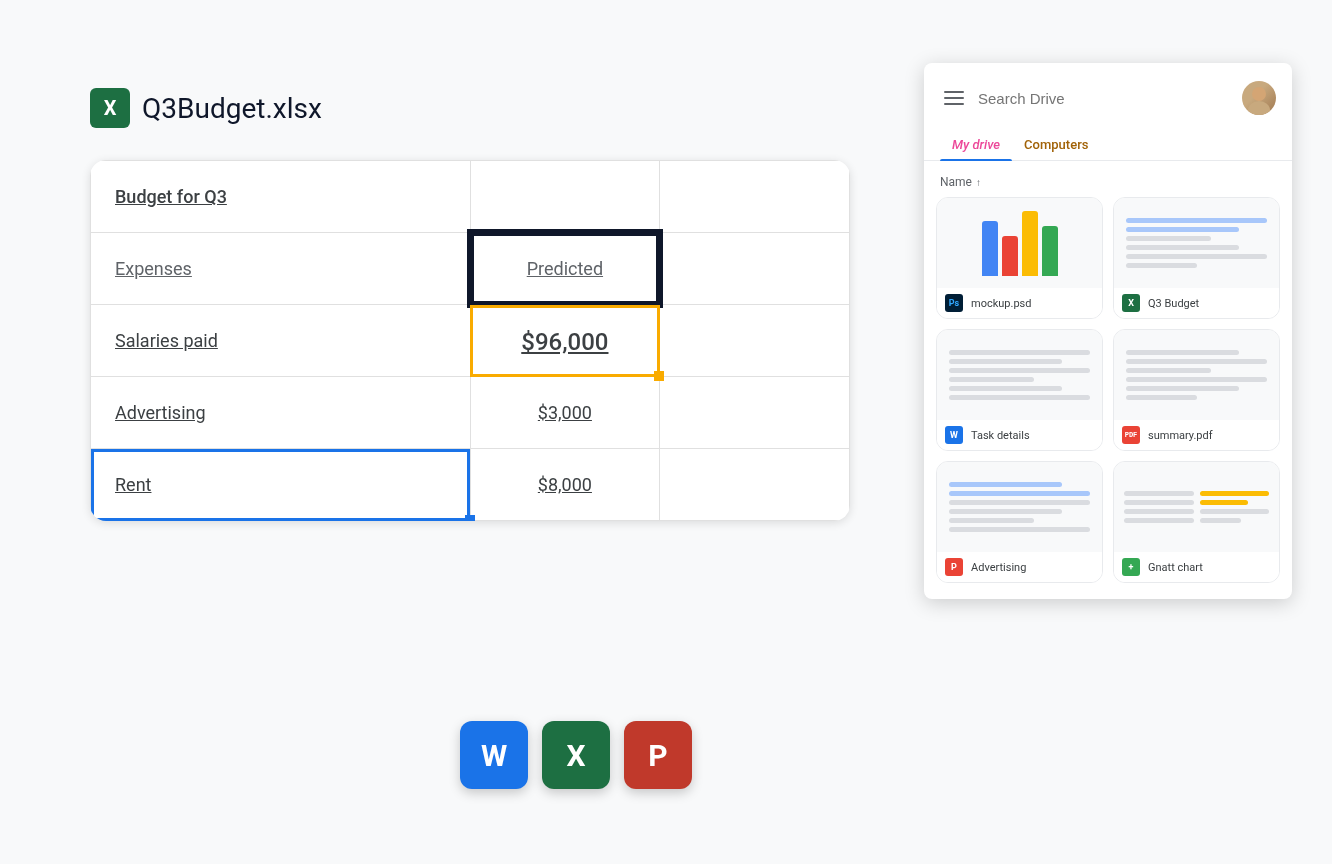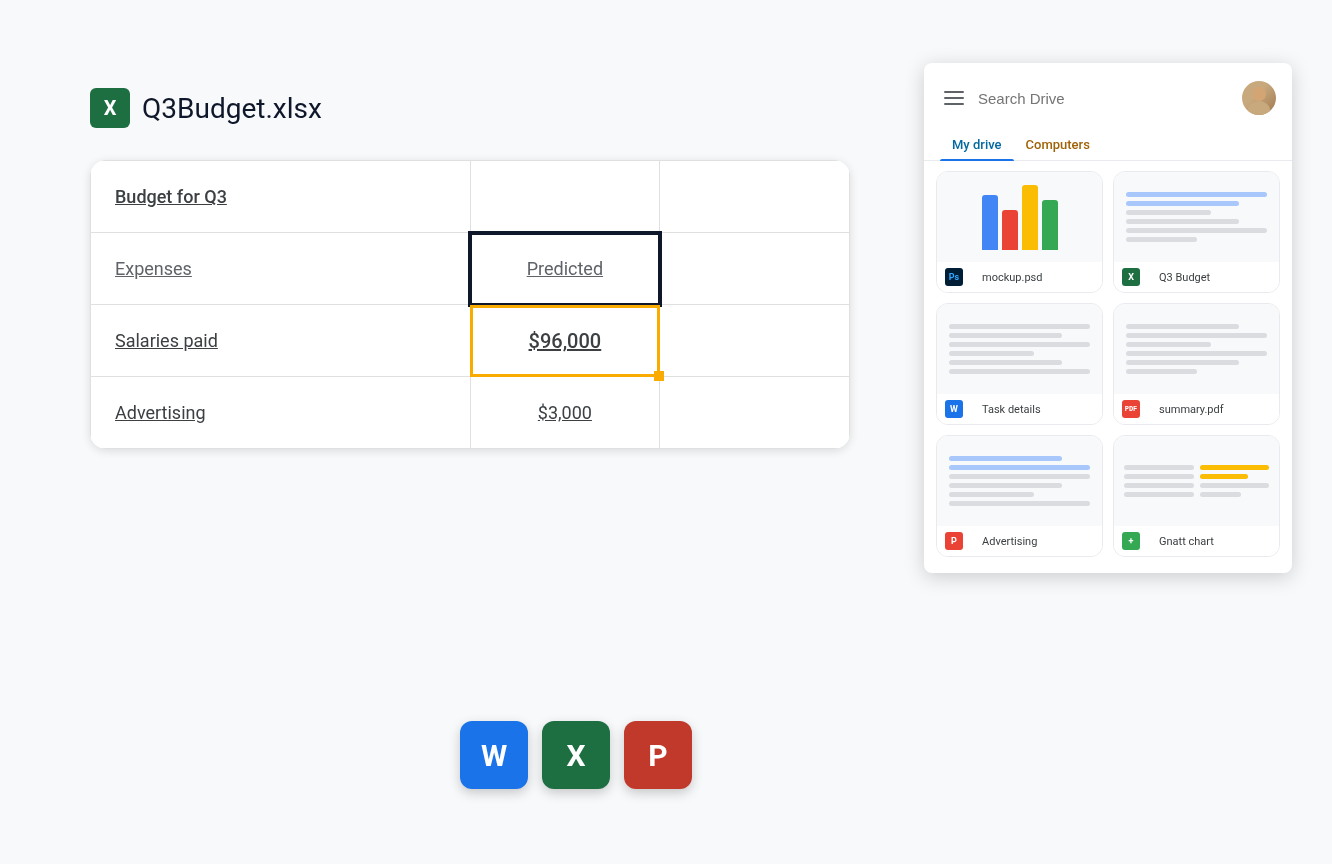--- a/index.html
+++ b/index.html
@@ -198,21 +198,22 @@
     .drive-tab {
       padding: 8px 12px;
       font-size: 13px;
       font-weight: 500;
       cursor: pointer;
       position: relative;
       color: #a16207;
     }
 
     .drive-tab.active {
-      color: #0369a1;
+      color: #ec4899;
+      font-style: italic;
     }
 
     .drive-tab.active::after {
       content: '';
       position: absolute;
       bottom: -1px;
       left: 0;
       right: 0;
       height: 2px;
       background: #1a73e8;
@@ -299,21 +300,21 @@
       display: flex;
       gap: 6px;
       padding: 10px;
       width: 100%;
     }
     .doc-col { flex: 1; display: flex; flex-direction: column; gap: 4px; }
 
     .file-label {
       display: flex;
       align-items: center;
-      gap: 19px;
+      gap: 8px;
       padding: 6px 8px;
       background: white;
     }
 
     .file-type-badge {
       width: 18px;
       height: 18px;
       border-radius: 3px;
       display: flex;
       align-items: center;
@@ -361,47 +362,57 @@
         <div class="cell header-cell-main">Budget for Q3</div>
       </td>
       <td style="border:1px solid #e0e0e0;height:72px;width:25%;"></td>
       <td style="border:1px solid #e0e0e0;height:72px;width:25%;"></td>
     </tr>
 
     <tr>
       <td style="border:1px solid #e0e0e0;height:72px;">
         <div class="cell col-label">Expenses</div>
       </td>
-      <td style="border:4px solid #0f172a;height:72px;">
+      <td style="border:7px solid #0f172a;height:72px;">
         <div class="cell col-label predicted-col">Predicted</div>
       </td>
       <td style="border:1px solid #e0e0e0;height:72px;"></td>
     </tr>
 
     <tr>
       <td style="border:1px solid #e0e0e0;height:72px;">
         <div class="cell">Salaries paid</div>
       </td>
       <td style="border:1px solid #e0e0e0;height:72px;position:relative;outline:3px solid #f9ab00;outline-offset:-3px;">
-        <div class="cell predicted-col" style="font-size:20px;font-weight:500;">$96,000</div>
+        <div class="cell predicted-col" style="font-size:24px;font-weight:500;">$96,000</div>
         <div style="position:absolute;bottom:-5px;right:-5px;width:10px;height:10px;background:#f9ab00;z-index:10;"></div>
       </td>
       <td style="border:1px solid #e0e0e0;height:72px;"></td>
     </tr>
 
     <tr>
       <td style="border:1px solid #e0e0e0;height:72px;">
         <div class="cell">Advertising</div>
       </td>
       <td style="border:1px solid #e0e0e0;height:72px;">
         <div class="cell predicted-col">$3,000</div>
       </td>
       <td style="border:1px solid #e0e0e0;height:72px;"></td>
     </tr>
 
+    <tr>
+      <td style="border:1px solid #e0e0e0;height:72px;position:relative;outline:3px solid #1a73e8;outline-offset:-3px;">
+        <div class="cell">Rent</div>
+        <div style="position:absolute;bottom:-5px;right:-5px;width:10px;height:10px;background:#1a73e8;z-index:10;"></div>
+      </td>
+      <td style="border:1px solid #e0e0e0;height:72px;">
+        <div class="cell predicted-col">$8,000</div>
+      </td>
+      <td style="border:1px solid #e0e0e0;height:72px;"></td>
+    </tr>
   </tbody>
     </table>
 </div>
 
 <div class="app-icons" style="position:absolute;bottom:75px;left:460px;display:flex;gap:14px;">
   <div class="app-icon app-icon-w">W</div>
   <div class="app-icon app-icon-x">X</div>
   <div class="app-icon app-icon-p">P</div>
 </div>
 
@@ -419,20 +430,24 @@
 
   <div class="drive-tabs">
     <div class="drive-tab active">
       <span>My drive</span>
     </div>
     <div class="drive-tab">
       <span>Computers</span>
     </div>
   </div>
 
+  <div class="drive-sort-header">
+    <span>Name</span>
+    <span class="sort-arrow">↑</span>
+  </div>
 
   <div class="drive-grid">
 
     <div class="drive-file-item">
       <div class="file-preview">
         <div class="chart-preview">
           <div class="bar bar-blue"></div>
           <div class="bar bar-red"></div>
           <div class="bar bar-yellow"></div>
           <div class="bar bar-green"></div>

